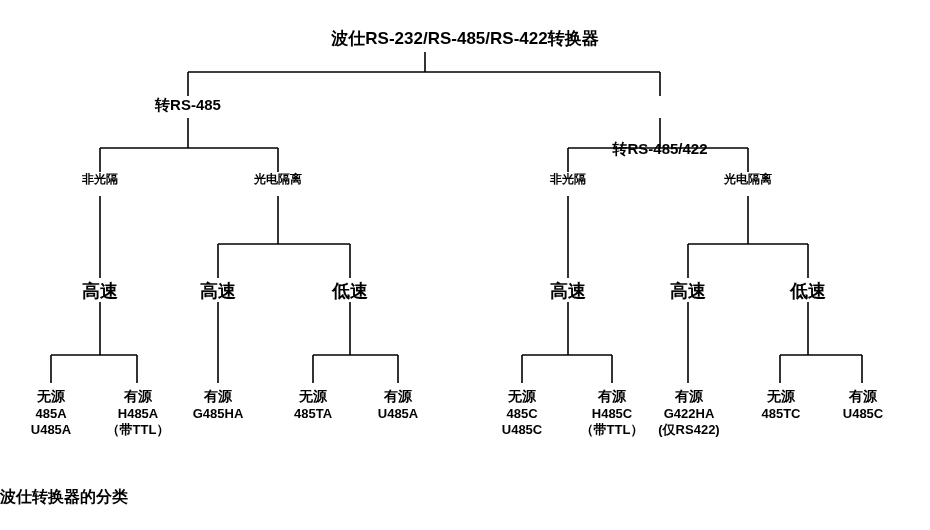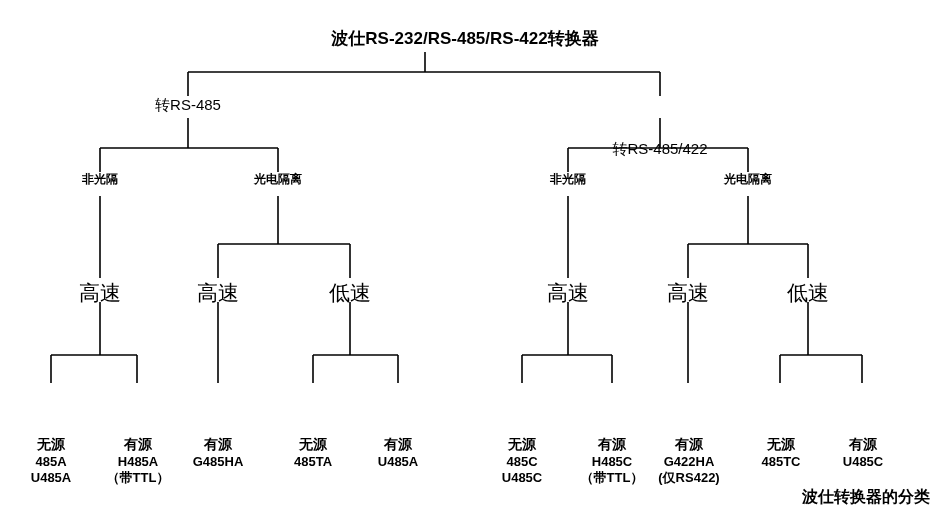--- a/index.html
+++ b/index.html
@@ -27,44 +27,43 @@
   }
   .node .label {
     display: block;
   }
   .root-node {
     font-size: 17px;
     font-weight: bold;
   }
   .lvl1-node {
     font-size: 15px;
-    font-weight: normal;
+    font-weight: bold;
   }
   .lvl2-node {
     font-size: 12px;
     font-weight: bold;
   }
   .lvl3-node {
-    font-size: 21px;
-    font-weight: normal;
+    font-size: 18px;
+    font-weight: bold;
   }
   .leaf-node {
     font-size: 14px;
     font-weight: bold;
-    margin-top: 48px;
   }
   .leaf-node .sub {
     display: block;
     font-weight: bold;
     font-size: 13px;
   }
   .caption {
     position: absolute;
     width: 100%;
-    text-align: right;
+    text-align: left;
     font-size: 16px;
     font-weight: bold;
   }
   svg.lines {
     position: absolute;
     left: 0;
     top: 0;
     width: 930px;
     height: 530px;
     pointer-events: none;

